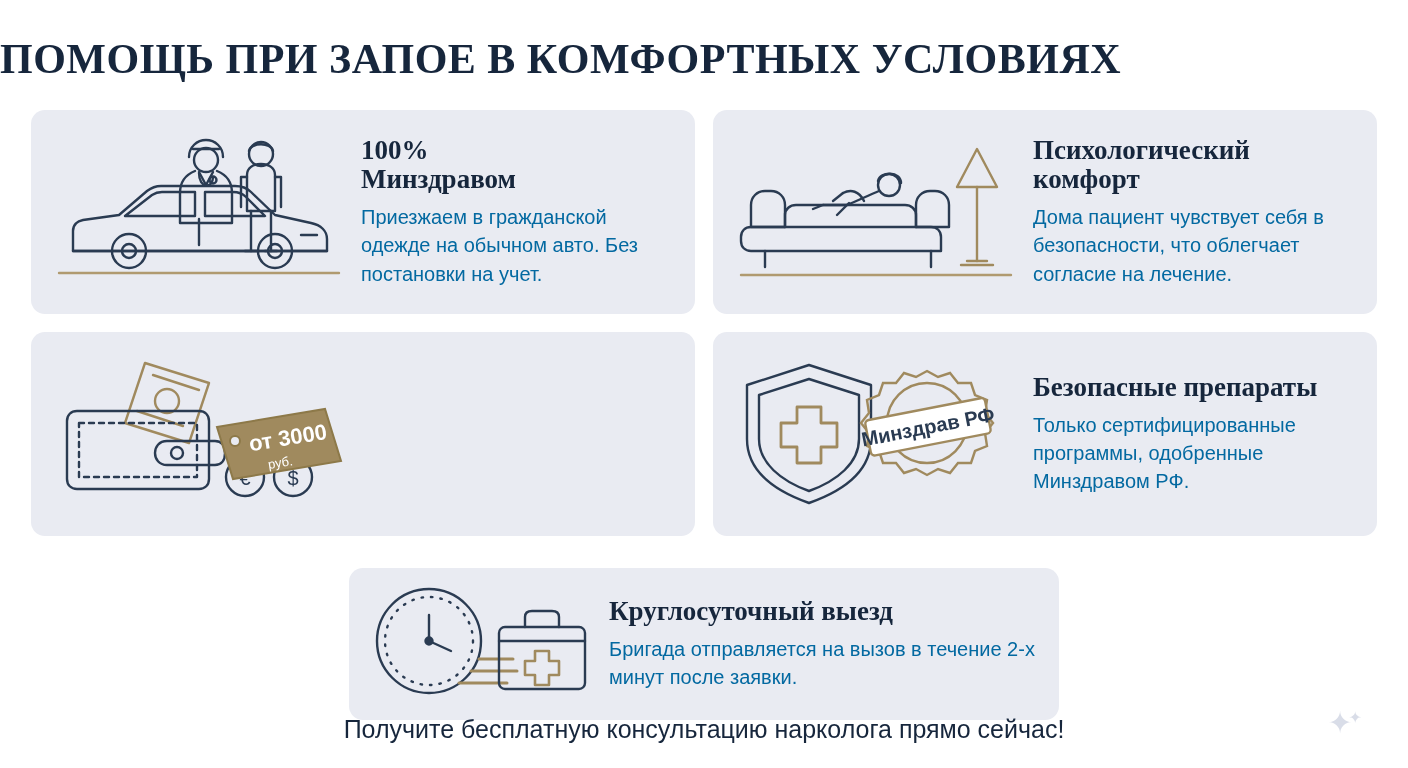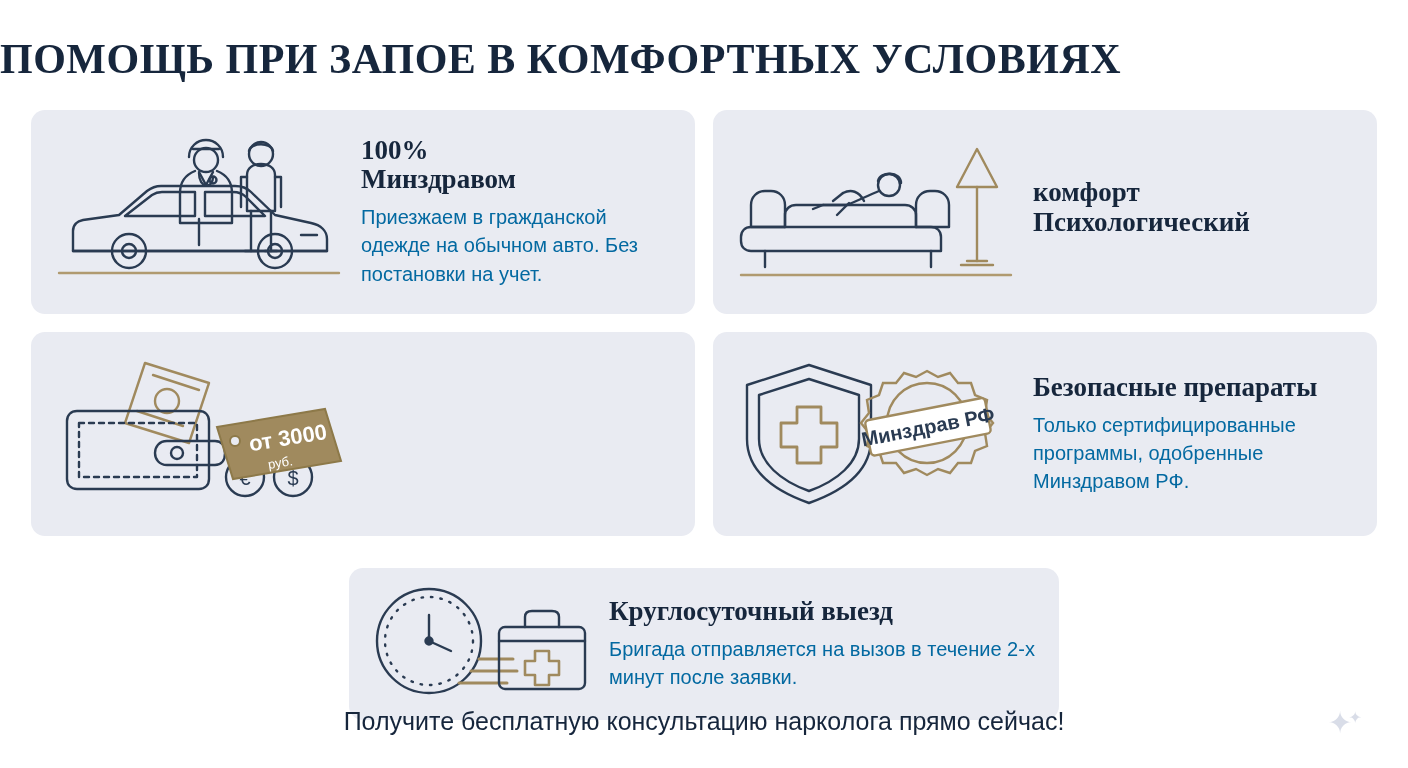--- a/index.html
+++ b/index.html
@@ -88,21 +88,21 @@
     font-size: 20px;
     line-height: 1.42;
     color: #0369a1;
   }
 
   
   .footer {
     position: absolute;
     left: 0;
     right: 0;
-    bottom: 32px;
+    bottom: 24px;
     text-align: center;
     font-size: 25px;
     color: #16263c;
     font-family: "Liberation Sans", sans-serif;
   }
 
   .sparkle {
     position: absolute;
     right: 42px;
     bottom: 30px;
@@ -204,23 +204,24 @@
             <path d="M226 60 L246 22 L266 60 Z"></path>
             <line x1="246" y1="60" x2="246" y2="134"></line>
             <path d="M230 138 L262 138"></path>
             <path d="M236 134 L256 134"></path>
           </g>
           <line x1="10" y1="148" x2="280" y2="148" stroke="#b09a70" stroke-width="2.4" stroke-linecap="round"></line>
         </svg>
       </div>
       <div class="card-text">
         <div class="card-title two-line">
+          <div>Психологический</div>
           <div>комфорт</div>
-          <div>Психологический</div>
         </div>
+        <div class="card-desc">Дома пациент чувствует себя в безопасности, что облегчает согласие на лечение.</div>
       </div>
     </div>
 
     <div class="card card-half">
       <div class="card-icon">
         <svg width="300" height="170" viewBox="0 0 300 170">
           <g fill="none" stroke="#2a3b52" stroke-width="2.4" stroke-linecap="round" stroke-linejoin="round">
 
             <g stroke="#a08a5e">
               <path d="M96 14 L160 34 L140 94 L76 74 Z"></path>

